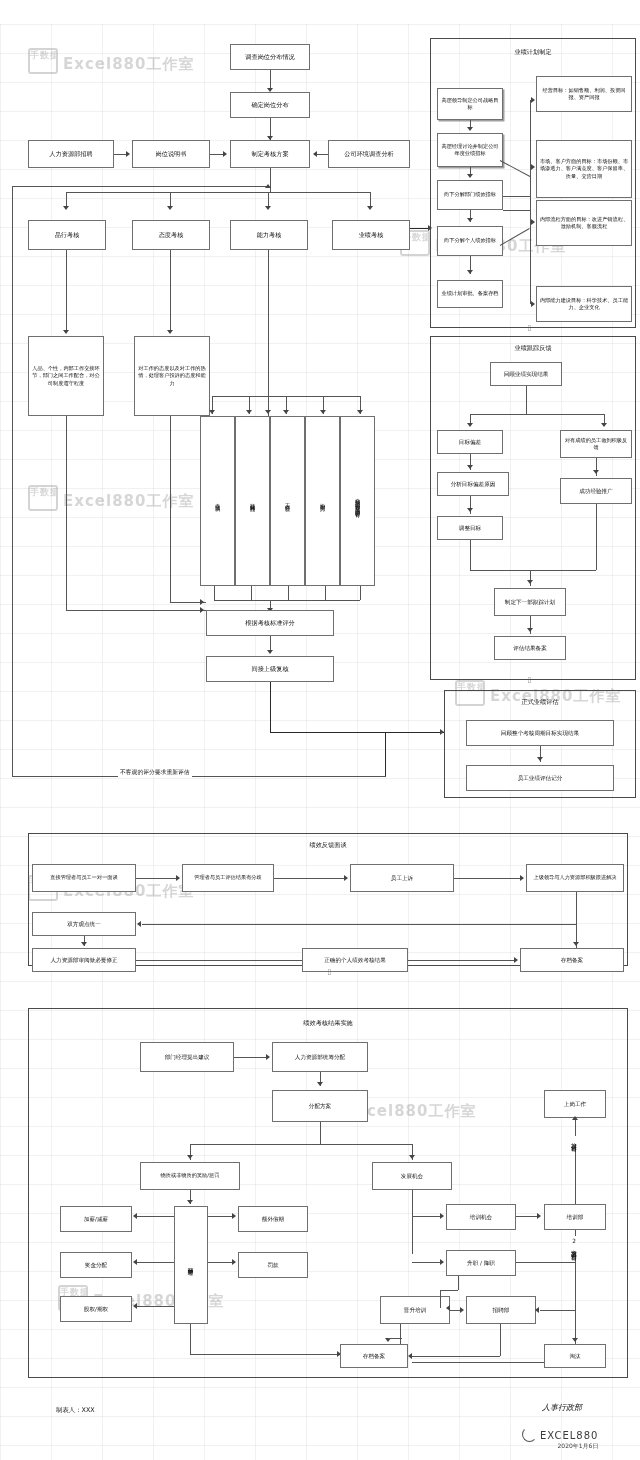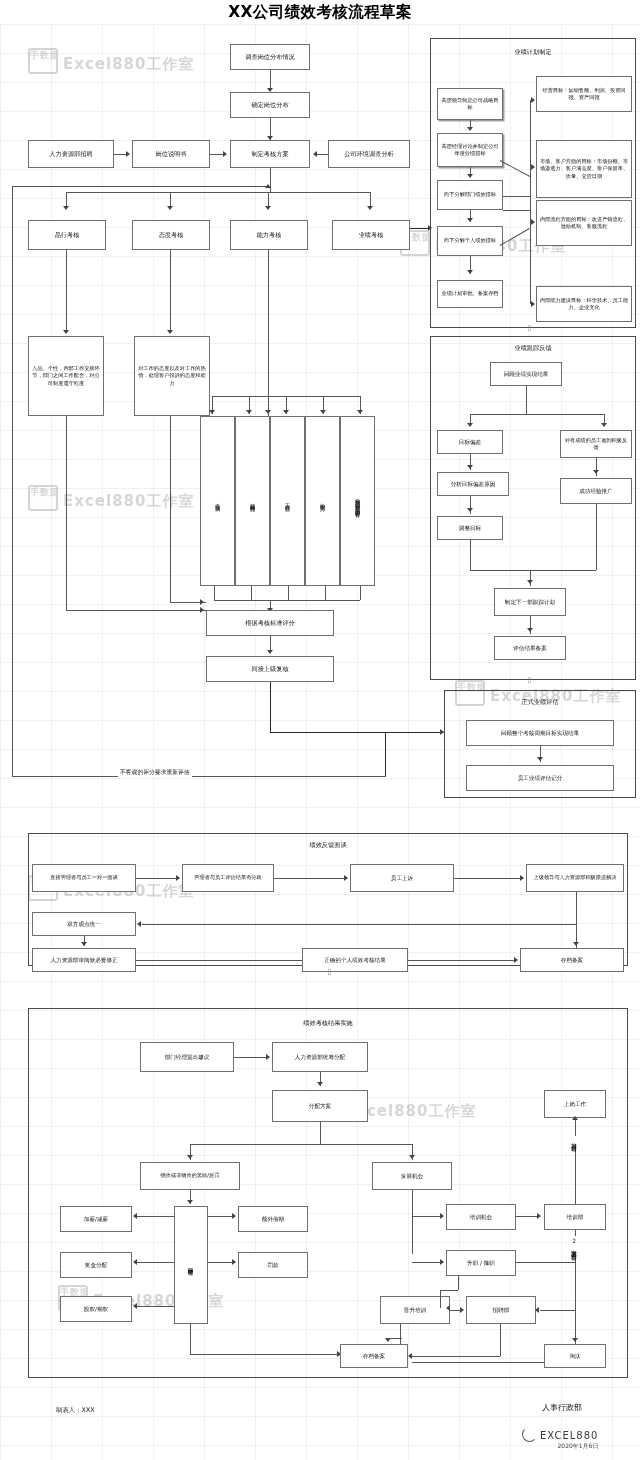--- a/index.html
+++ b/index.html
@@ -107,21 +107,20 @@
     position:absolute;font-size:8px;color:#555;
   }
 </style>
 </head>
 <body>
 
 <div id="page">
 
   <div id="grid"></div>
 
-  <div id="title">XX公司绩效考核流程草案</div>
 
   <div class="wm" style="left:28px;top:48px;">
     <span class="logo">手数据</span><span>Excel880工作室</span>
   </div>
   <div class="wm" style="left:400px;top:230px;">
     <span class="logo">手数据</span><span>Excel880工作室</span>
   </div>
   <div class="wm" style="left:28px;top:485px;">
     <span class="logo">手数据</span><span>Excel880工作室</span>
   </div>
@@ -442,20 +441,20 @@
   <div class="ar ar-d" style="left:385px;top:1338px;"></div>
   <div class="ln lh" style="left:388px;top:1338px;width:14px;"></div>
 
   <div class="ln lv" style="left:500px;top:1324px;height:32px;"></div>
   <div class="ln lh" style="left:412px;top:1356px;width:88px;"></div>
   <div class="ar ar-l" style="left:408px;top:1353px;"></div>
 
   <div class="ln lh" style="left:412px;top:1362px;width:132px;"></div>
 
   <div class="foot" style="left:56px;top:1406px;">制表人：XXX</div>
-  <div class="foot" style="left:542px;top:1402px;font-size:8px;">人事行政部</div>
+  <div class="foot" style="left:542px;top:1402px;font-size:8px;font-style:italic;">人事行政部</div>
   <div class="brandmark" style="left:540px;top:1424px;">
     <span class="bowl" style="left:-18px;top:3px;"></span>
     <span class="bname">EXCEL880</span>
     <span class="bdate">2020年1月6日</span>
   </div>
 
 </div>
 
 </body></html>

